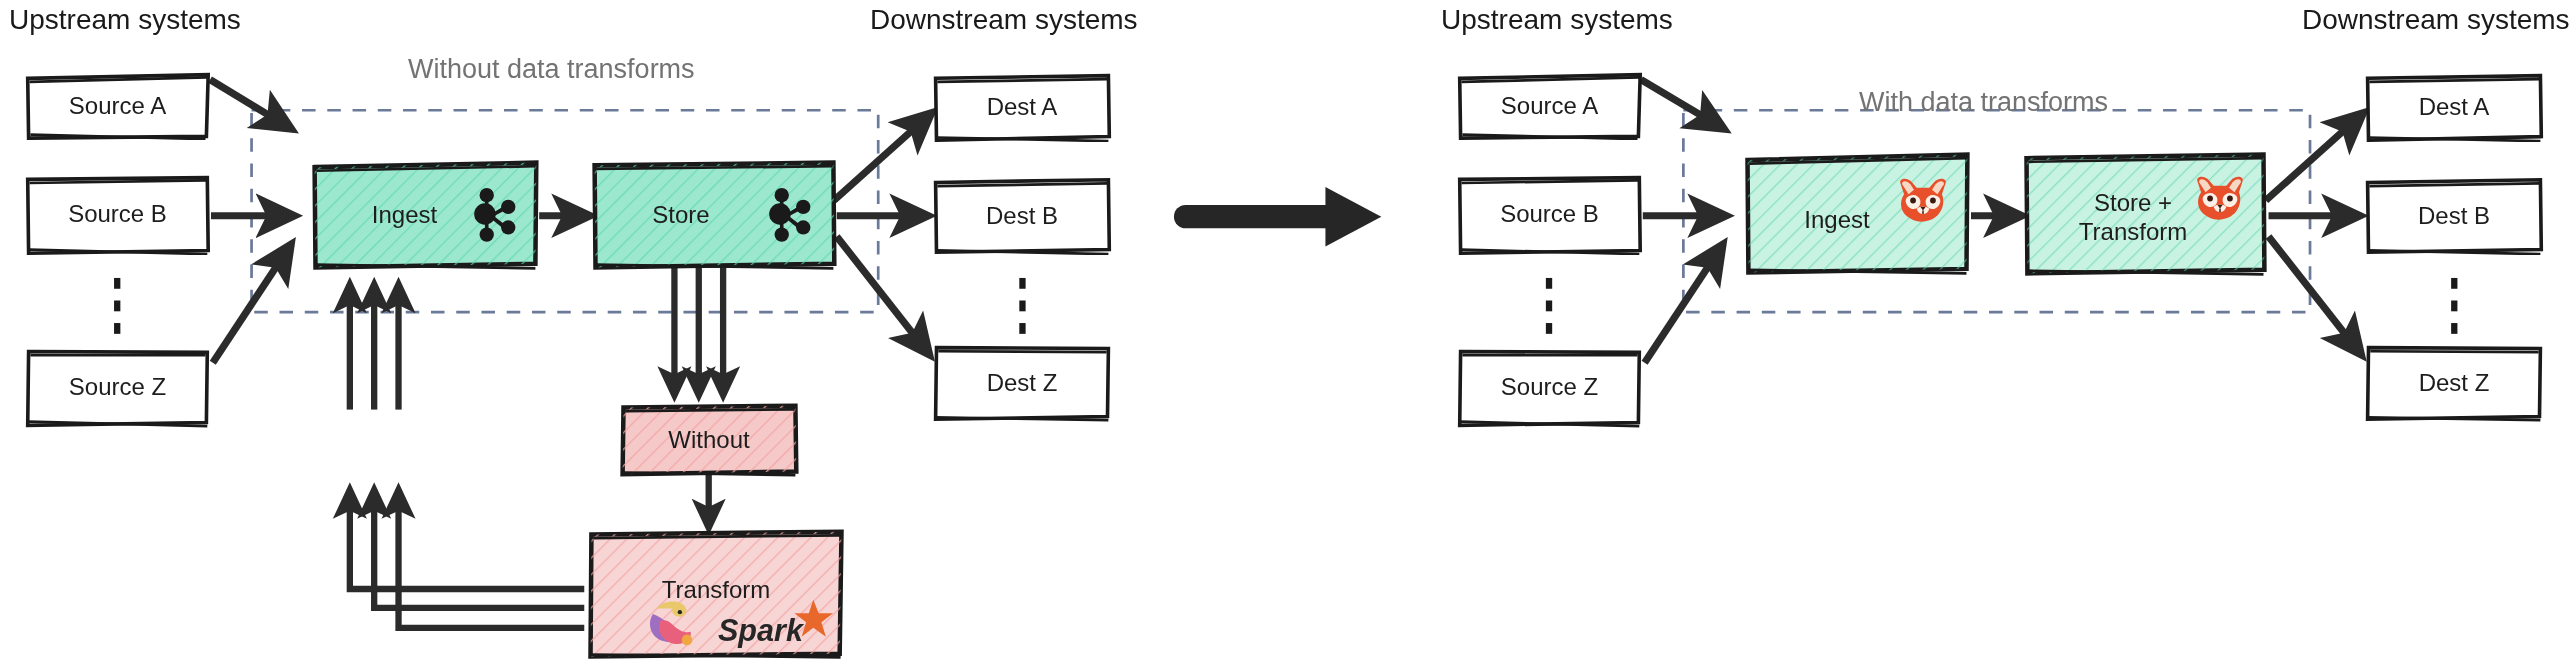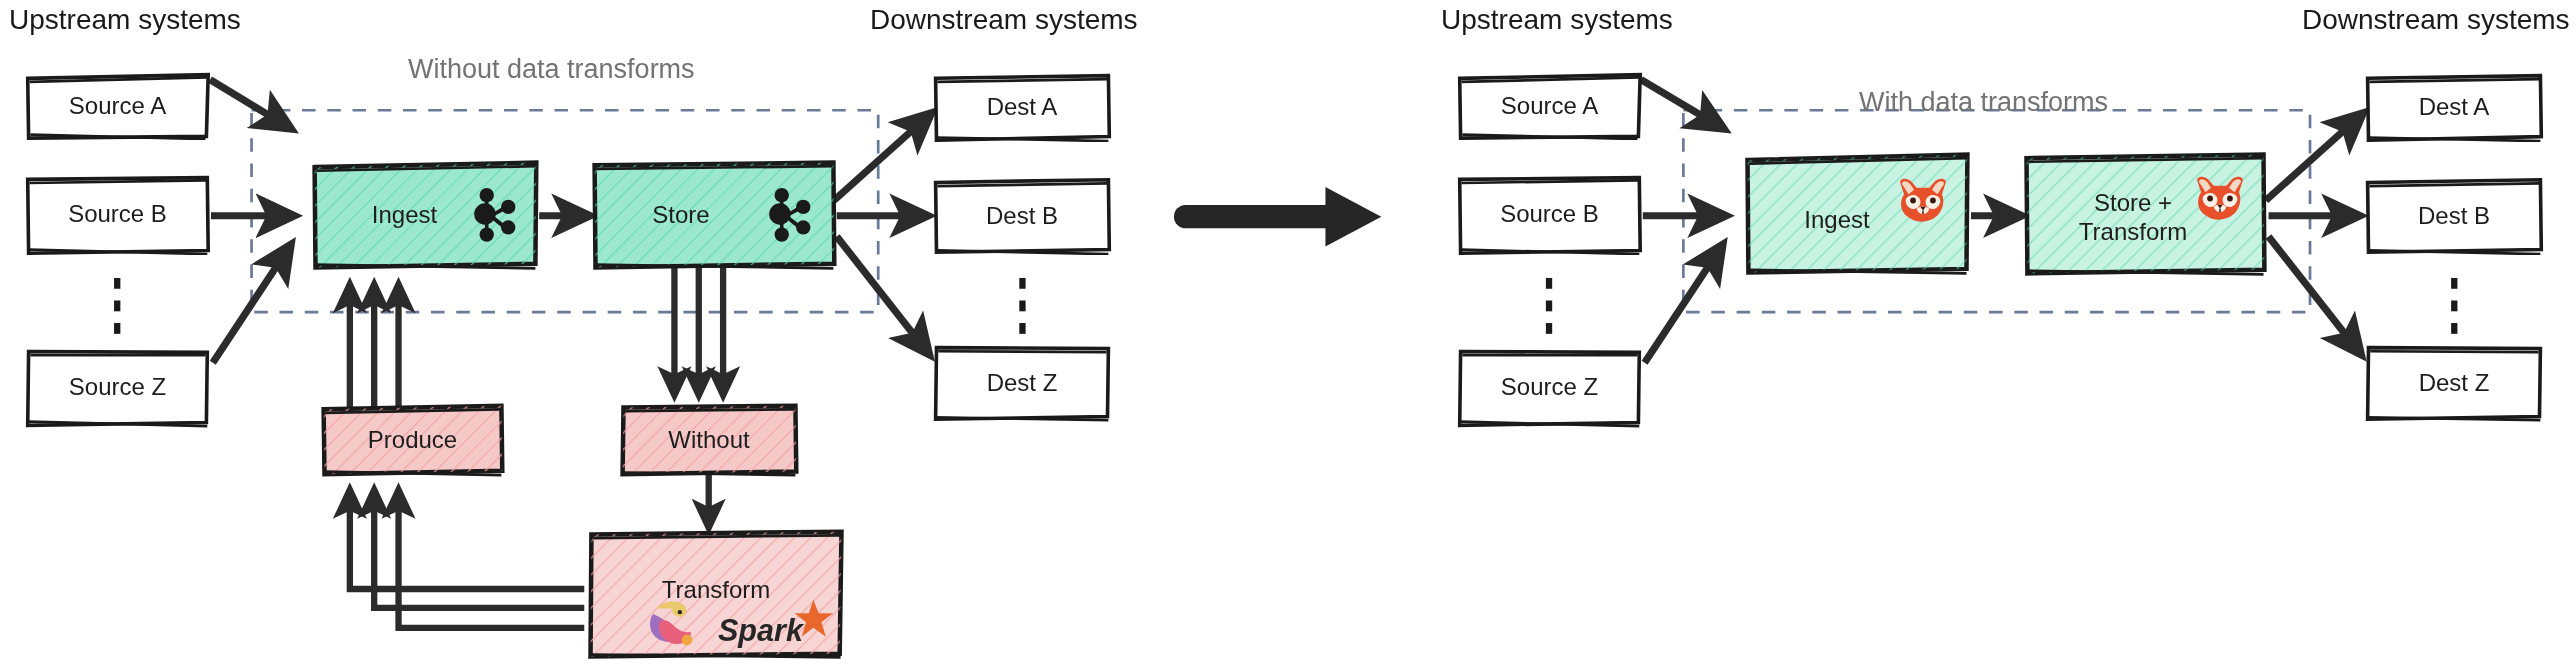--- a/index.html
+++ b/index.html
@@ -178,29 +178,20 @@
           <circle cx="20" cy="31" r="12"></circle>
           <rect x="20" y="16" width="4" height="8"></rect>
           <path d="M30,29 L40,23 L42,27 L31,33 Z"></path>
           <path d="M31,34 L41,42 L39,46 L29,38 Z"></path>
           <rect x="20" y="41" width="4" height="8"></rect>
         </g>
       </svg>
     </span>
   </div>
 
-  <div class="nodebox" style="left:320px;top:403px;width:185px;height:74px;">
-    <svg class="sketchframe" viewBox="0 0 205 82" preserveAspectRatio="none">
-      <path d="M4,7 L201,3 L202,75 L5,79 Z" fill="#f6c9c9" stroke="#1a1a1a" stroke-width="5"></path>
-      <path d="M4,7 L201,3 L202,75 L5,79 Z" fill="url(#hatchPink)" opacity="0.85" stroke="none"></path>
-      <path d="M6,11 L200,7" fill="none" stroke="#1a1a1a" stroke-width="3"></path>
-      <path d="M5,76 L201,80" fill="none" stroke="#1a1a1a" stroke-width="3"></path>
-    </svg>
-    <span class="lbl">Produce</span>
-  </div>
 
   <div class="nodebox" style="left:619px;top:403px;width:180px;height:74px;">
     <svg class="sketchframe" viewBox="0 0 200 82" preserveAspectRatio="none">
       <path d="M5,5 L196,3 L197,76 L4,79 Z" fill="#f6c9c9" stroke="#1a1a1a" stroke-width="5"></path>
       <path d="M5,5 L196,3 L197,76 L4,79 Z" fill="url(#hatchPink)" opacity="0.85" stroke="none"></path>
       <path d="M7,9 L195,7" fill="none" stroke="#1a1a1a" stroke-width="3"></path>
       <path d="M4,77 L196,80" fill="none" stroke="#1a1a1a" stroke-width="3"></path>
     </svg>
     <span class="lbl">Without</span>
   </div>

